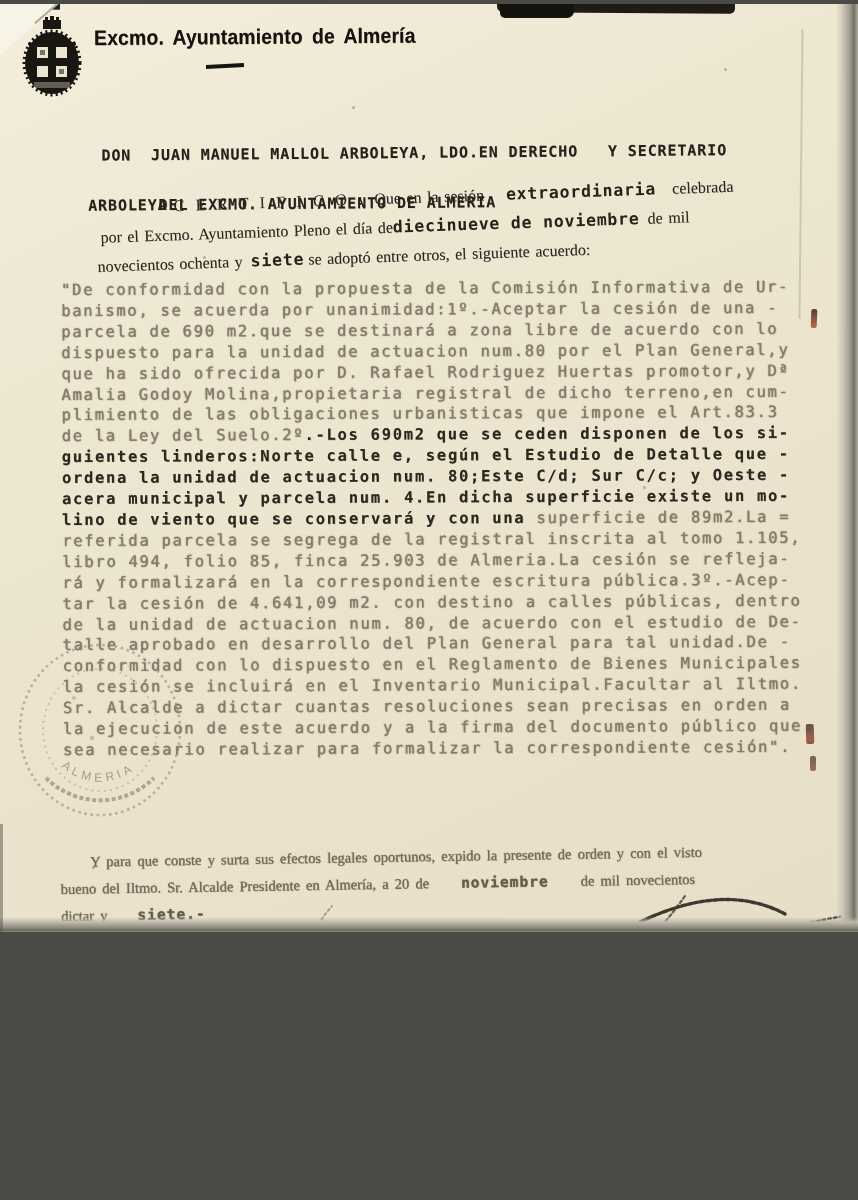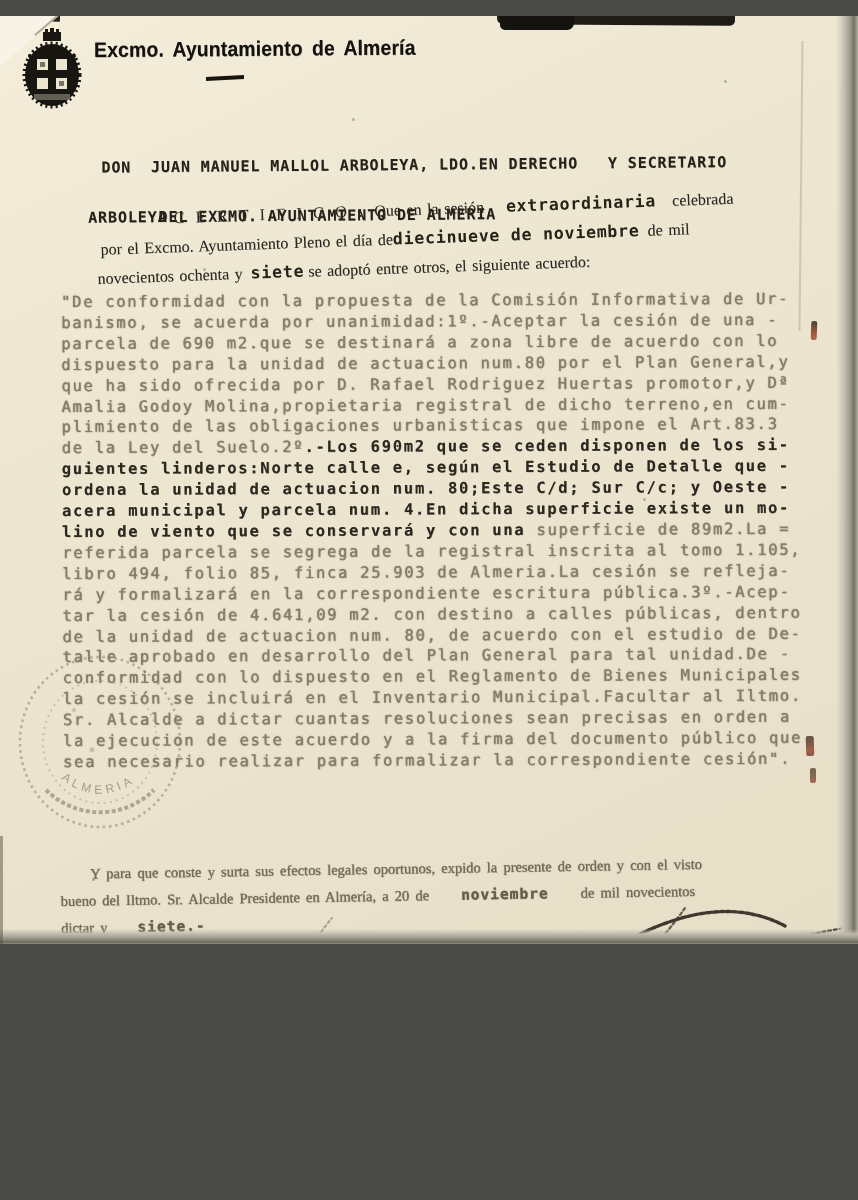--- a/index.html
+++ b/index.html
@@ -1,17 +1,17 @@
 <!DOCTYPE html>
 <html><head>
 <meta charset="utf-8">
 <style>
   html,body{margin:0;padding:0;background:#4a4a46;}
   .scan{
-    position:relative;width:858px;height:928px;margin:16px auto;overflow:hidden;
+    position:relative;width:858px;height:928px;margin:4px auto;overflow:hidden;
     background:linear-gradient(155deg,#f3edda 0%,#ede6d1 35%,#eae2cc 70%,#e6dec6 100%);
     font-family:"Liberation Serif",serif;
   }
   
   .edge-right{position:absolute;right:0;top:0;width:22px;height:100%;z-index:6;
     background:linear-gradient(90deg,rgba(0,0,0,0) 0%,#cdc8ba 30%,#a19d8f 62%,#757265 82%,#8f8c80 90%,#b3afa2 100%);}
   .edge-bottom{position:absolute;left:0;bottom:0;width:100%;height:15px;z-index:6;
     background:linear-gradient(180deg,rgba(0,0,0,0) 0%,#beb9ab 35%,#908d80 70%,#6c695e 88%,#95927f 100%);}
   .edge-left{position:absolute;left:0;top:820px;width:3px;height:380px;background:rgba(85,82,72,.5);z-index:6;}
   .band-top-1{position:absolute;left:497px;top:-3px;width:238px;height:12px;background:#1d1c17;

